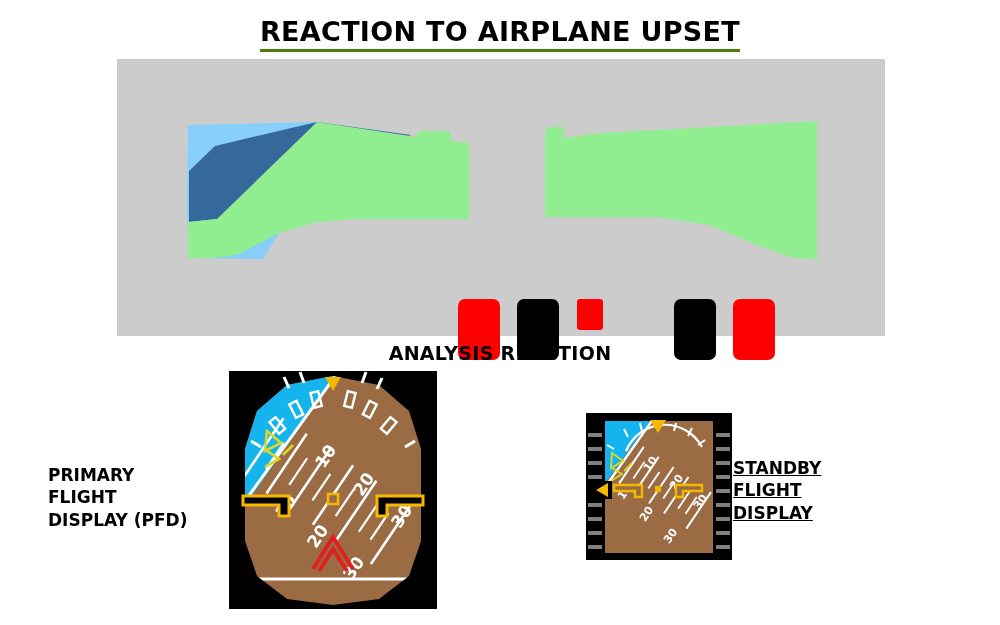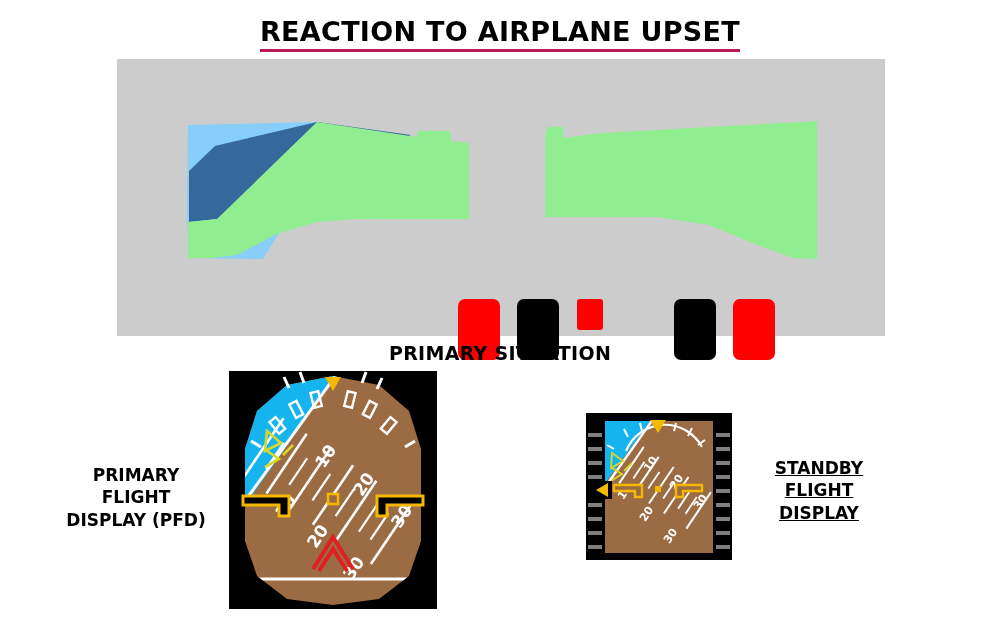--- a/index.html
+++ b/index.html
@@ -21,21 +21,21 @@
     left: 0;
     top: 16px;
     width: 1000px;
     text-align: center;
     font-size: 27px;
     font-weight: bold;
     letter-spacing: 0.3px;
     color: #000000;
   }
   #title span {
-    border-bottom: 3px solid #be185d;
+    border-bottom: 3px solid #4d7c0f;
     padding-bottom: 2px;
   }
 
   
   #subtitle {
     position: absolute;
     left: 0;
     top: 342px;
     width: 1000px;
     text-align: center;
@@ -66,21 +66,20 @@
     border-radius: 7px;
   }
 
   
   .side-label {
     position: absolute;
     font-size: 17px;
     font-weight: bold;
     line-height: 1.32;
     color: #000000;
-    text-align: center;
     white-space: pre-line;
   }
   #pfd-label {
     left: 48px;
     top: 464px;
     width: 176px;
   }
   #standby-label {
     left: 733px;
     top: 457px;
@@ -133,21 +132,21 @@
   </svg>
 
   <div class="unit-box" style="left:341px; top:240px; width:42px; height:61px; background:#ff0000;"></div>
   <div class="unit-box" style="left:400px; top:240px; width:42px; height:61px; background:#000000;"></div>
   <div class="unit-box" style="left:460px; top:240px; width:26px; height:31px; background:#ff0000; border-radius:3px;"></div>
   <div class="unit-box" style="left:557px; top:240px; width:42px; height:61px; background:#000000;"></div>
   <div class="unit-box" style="left:616px; top:240px; width:42px; height:61px; background:#ff0000;"></div>
 
 </div>
 
-<div id="subtitle">PRIMARY SITUATION</div>
+<div id="subtitle">ANALYSIS REACTION</div>
 
 <div class="side-label" id="pfd-label">PRIMARY
 FLIGHT
 DISPLAY (PFD)</div>
 
 <div id="pfd-display">
   <svg class="adi-svg" width="208" height="238" viewBox="0 0 208 238">
     <defs>
       <clipPath id="pfdClip">
         <path d="M 104 5

